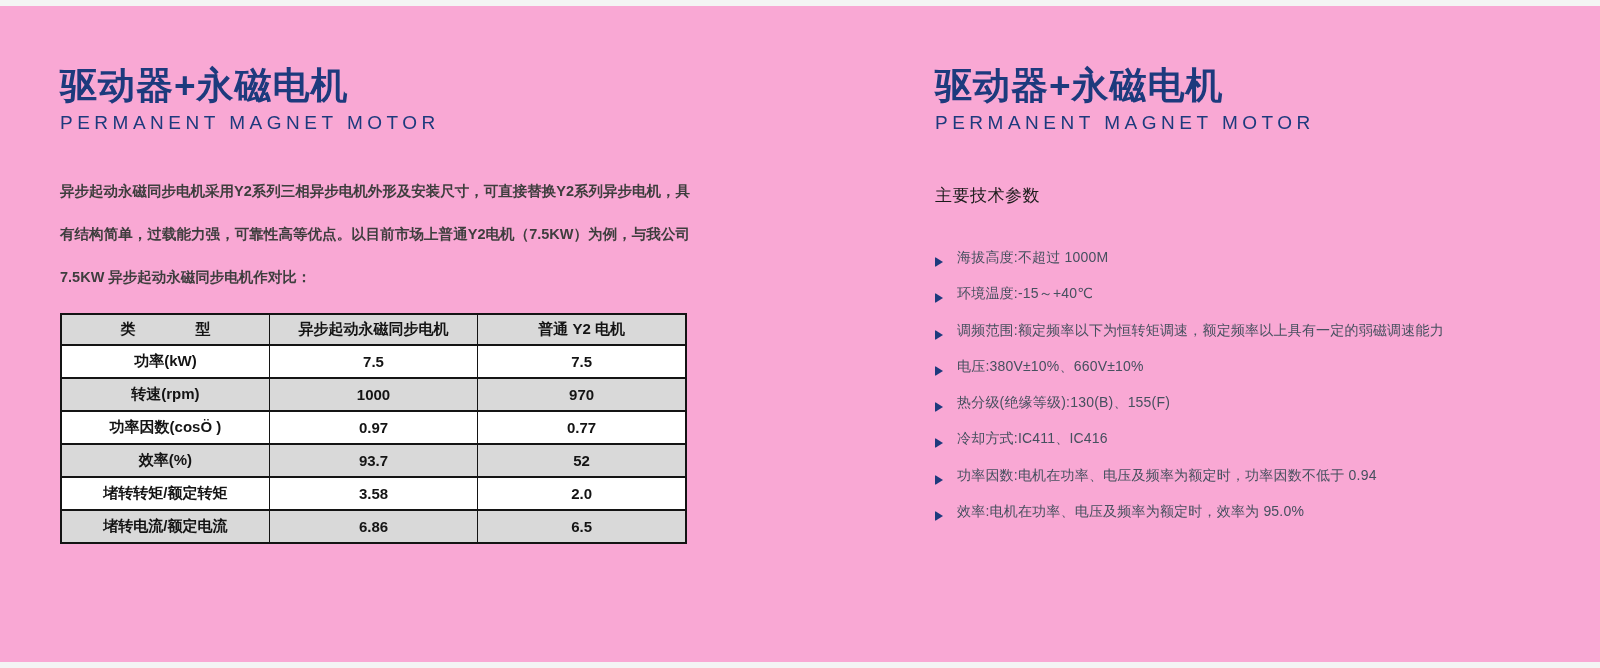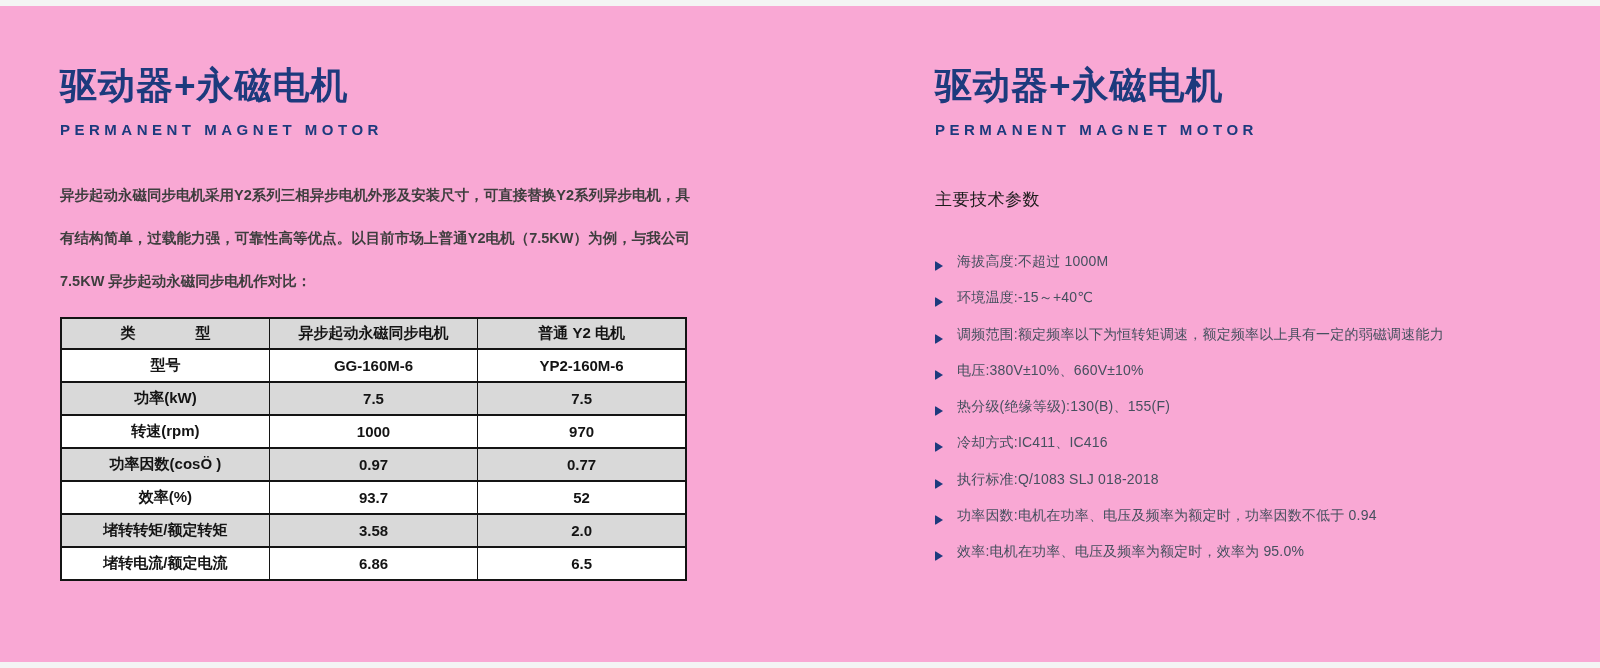--- a/index.html
+++ b/index.html
@@ -21,24 +21,24 @@
 
   .brand-title {
     color: #1d3a7d;
     font-size: 37px;
     font-weight: 800;
     letter-spacing: 1px;
     line-height: 1.1;
   }
   .brand-subtitle {
     color: #1d3a7d;
-    font-size: 15px;
-    font-weight: 700;
+    font-size: 19px;
+    font-weight: 400;
     letter-spacing: 4.5px;
-    margin-top: 14px;
+    margin-top: 5px;
   }
 
   
   .intro-paragraph {
     margin-top: 36px;
     color: #3e3e3e;
     font-size: 14.5px;
     font-weight: 700;
     line-height: 43px;
     text-align: justify;
@@ -118,25 +118,20 @@
     <table class="compare-table">
       <thead>
         <tr>
           <th>类　　　　型</th>
           <th>异步起动永磁同步电机</th>
           <th>普通 Y2 电机</th>
         </tr>
       </thead>
       <tbody>
         <tr>
-          <td>型号</td>
-          <td>GG-160M-6</td>
-          <td>YP2-160M-6</td>
-        </tr>
-        <tr>
           <td>功率(kW)</td>
           <td>7.5</td>
           <td>7.5</td>
         </tr>
         <tr>
           <td>转速(rpm)</td>
           <td>1000</td>
           <td>970</td>
         </tr>
         <tr>
@@ -189,24 +184,20 @@
       <li class="spec-item">
         <span class="tri-icon"></span>
         <span class="spec-text">热分级(绝缘等级):130(B)、155(F)</span>
       </li>
       <li class="spec-item">
         <span class="tri-icon"></span>
         <span class="spec-text">冷却方式:IC411、IC416</span>
       </li>
       <li class="spec-item">
         <span class="tri-icon"></span>
-        <span class="spec-text">执行标准:Q/1083 SLJ 018-2018</span>
-      </li>
-      <li class="spec-item">
-        <span class="tri-icon"></span>
         <span class="spec-text">功率因数:电机在功率、电压及频率为额定时，功率因数不低于 0.94</span>
       </li>
       <li class="spec-item">
         <span class="tri-icon"></span>
         <span class="spec-text">效率:电机在功率、电压及频率为额定时，效率为 95.0%</span>
       </li>
     </ul>
   </div>
 </div>
 

